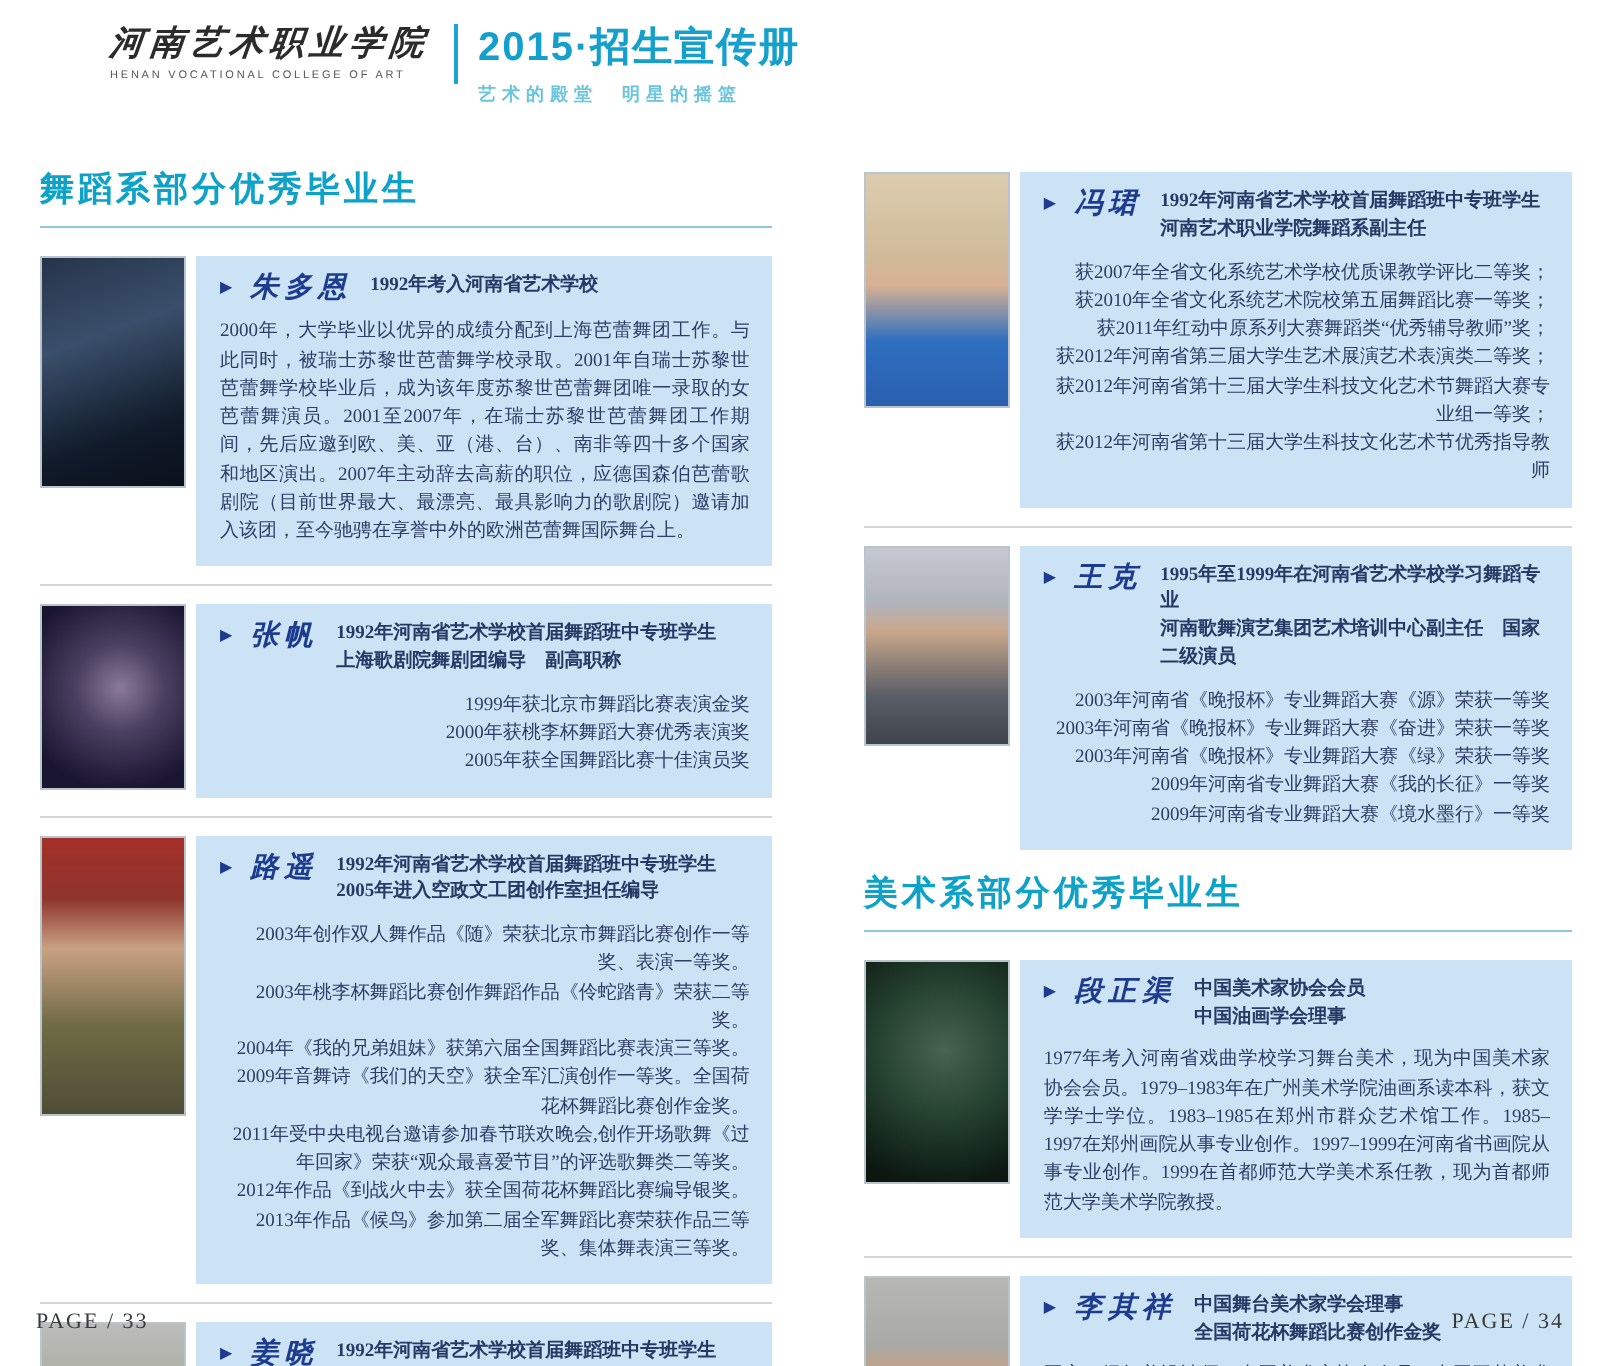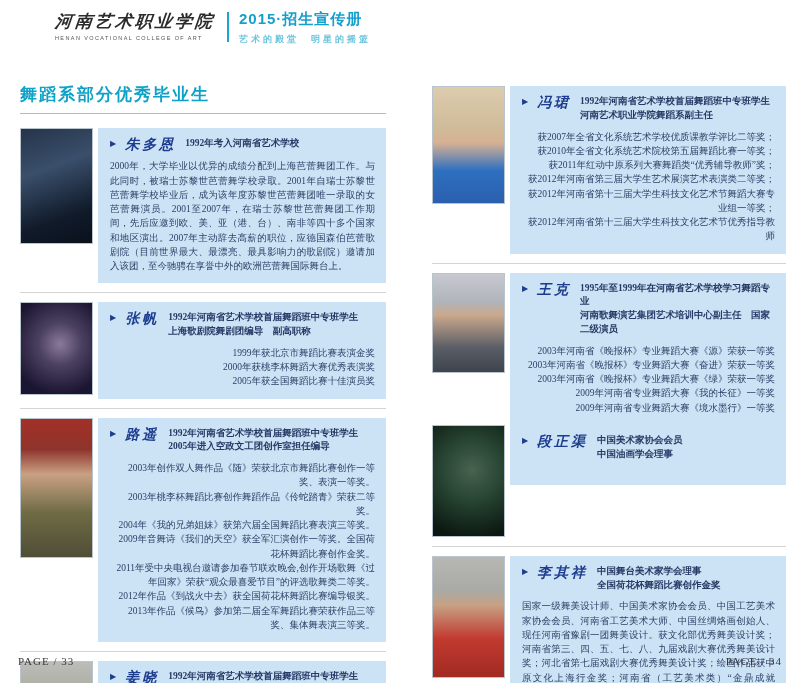--- a/index.html
+++ b/index.html
@@ -17,21 +17,21 @@
   .header { display: flex; align-items: flex-start; padding: 10px 0 0 55px; height: 52px; }
   .logo-block { text-align: left; padding-right: 12px; }
   .logo-cn {
     font-family: "DejaVu Serif", serif;
     font-style: italic; font-weight: bold;
     font-size: 17px; letter-spacing: 3px; color: #2b2b2b;
     transform: skewX(-6deg);
   }
   .logo-en { font-size: 5.5px; letter-spacing: 1.4px; color: #555; margin-top: 2px; }
   .header-divider { width: 2px; height: 30px; background: #19a6cf; margin: 2px 10px 0 0; }
-  .booklet-title { color: #149fcc; font-size: 15px; font-weight: bold; letter-spacing: 1px; }
+  .booklet-title { color: #149fcc; font-size: 20px; font-weight: bold; letter-spacing: 1px; }
   .tagline { color: #6cc5dc; font-size: 9px; font-weight: bold; letter-spacing: 3px; margin-top: 4px; }
 
   
   .pages { display: flex; padding: 8px 14px 0 20px; gap: 46px; }
   .page { width: 372px; }
   .page-right { width: 360px; padding-top: 26px; }
 
   .section-title {
     color: #0fa2c8; font-size: 17px; font-weight: bold; letter-spacing: 2px;
     padding-bottom: 7px; border-bottom: 1px solid #8fc6d8; margin-bottom: 14px; margin-top: 23px;
@@ -213,31 +213,35 @@
           <div class="card-body">
             <div class="bline">2003年河南省《晚报杯》专业舞蹈大赛《源》荣获一等奖</div>
             <div class="bline">2003年河南省《晚报杯》专业舞蹈大赛《奋进》荣获一等奖</div>
             <div class="bline">2003年河南省《晚报杯》专业舞蹈大赛《绿》荣获一等奖</div>
             <div class="bline">2009年河南省专业舞蹈大赛《我的长征》一等奖</div>
             <div class="bline">2009年河南省专业舞蹈大赛《境水墨行》一等奖</div>
           </div>
         </div>
       </article>
 
+      <h2 class="section-title">美术系部分优秀毕业生</h2>
 
       <article class="profile">
         <div class="photo photo-duan"></div>
         <div class="card">
           <div class="card-head">
             <span class="arrow">▶</span>
             <span class="gname">段正渠</span>
             <div class="gtitles">
               <div>中国美术家协会会员</div>
               <div>中国油画学会理事</div>
             </div>
+          </div>
+          <div class="card-body">
+            <p>1977年考入河南省戏曲学校学习舞台美术，现为中国美术家协会会员。1979–1983年在广州美术学院油画系读本科，获文学学士学位。1983–1985在郑州市群众艺术馆工作。1985–1997在郑州画院从事专业创作。1997–1999在河南省书画院从事专业创作。1999在首都师范大学美术系任教，现为首都师范大学美术学院教授。</p>
           </div>
         </div>
       </article>
       <hr class="divider">
 
       <article class="profile">
         <div class="photo photo-li"></div>
         <div class="card">
           <div class="card-head">
             <span class="arrow">▶</span>

